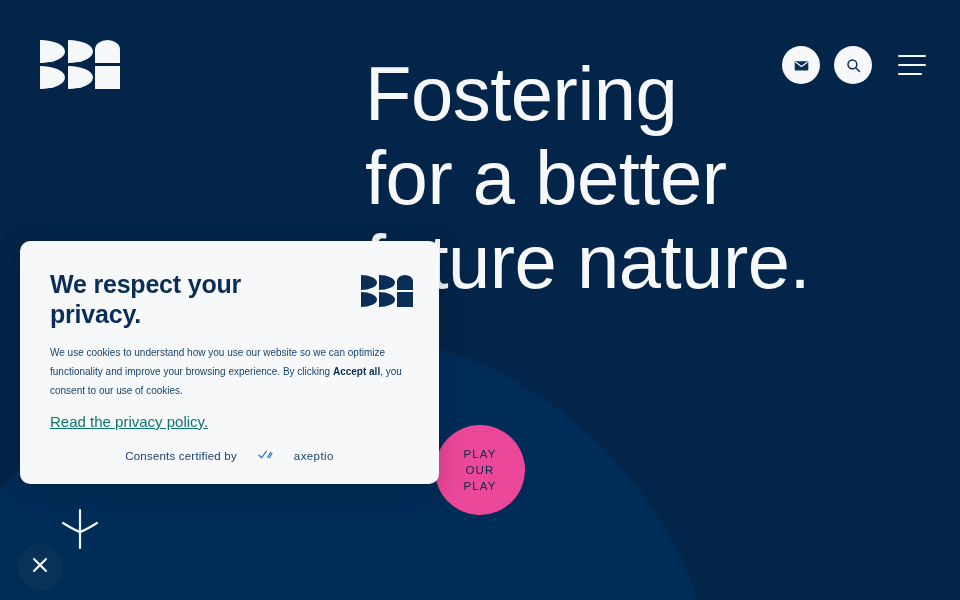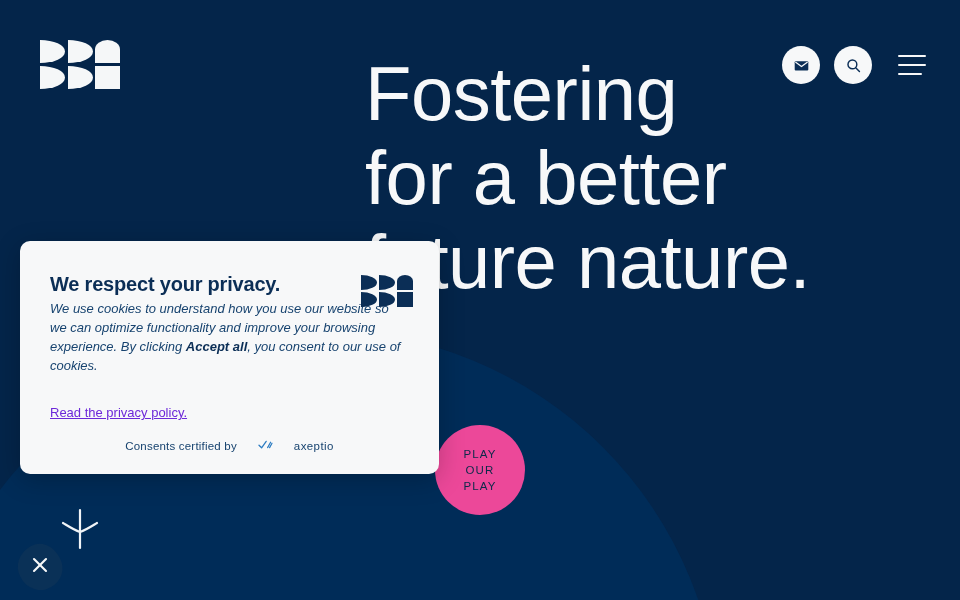--- a/index.html
+++ b/index.html
@@ -199,42 +199,41 @@
     grid-template-columns: repeat(3, 1fr);
     grid-template-rows: repeat(2, 1fr);
     gap: 2px;
   }
   .consent-logo i { display: block; background: #0B2E56; }
   .consent-logo .d   { border-radius: 0 100% 100% 0 / 0 50% 50% 0; }
   .consent-logo .arch{ border-radius: 100% 100% 0 0 / 80% 80% 0 0; }
   .consent-logo .sq  { border-radius: 0; }
 
   .consent h2 {
-    font-size: 20px;
+    font-size: 25px;
     line-height: 30px;
     font-weight: 700;
     color: #0B2E56;
     max-width: 250px;
-    margin-bottom: 0;
+    margin-bottom: 14px;
     letter-spacing: -0.2px;
   }
   .consent p {
-    font-size: 13px;
+    font-size: 10px;
     line-height: 19px;
     color: #17436F;
     max-width: 356px;
-    font-style: italic;
   }
   .consent p b { font-weight: 700; color: #0B2E56; }
 
   .privacy-link {
     display: inline-block;
-    margin-top: 30px;
-    font-size: 13px;
-    color: #6d28d9;
+    margin-top: 13px;
+    font-size: 15px;
+    color: #0f766e;
     text-decoration: underline;
     cursor: pointer;
   }
 
   .certified {
     text-align: center;
     font-size: 11.5px;
     color: #17436F;
     letter-spacing: 0.2px;
     padding: 18px 0 12px 0;

